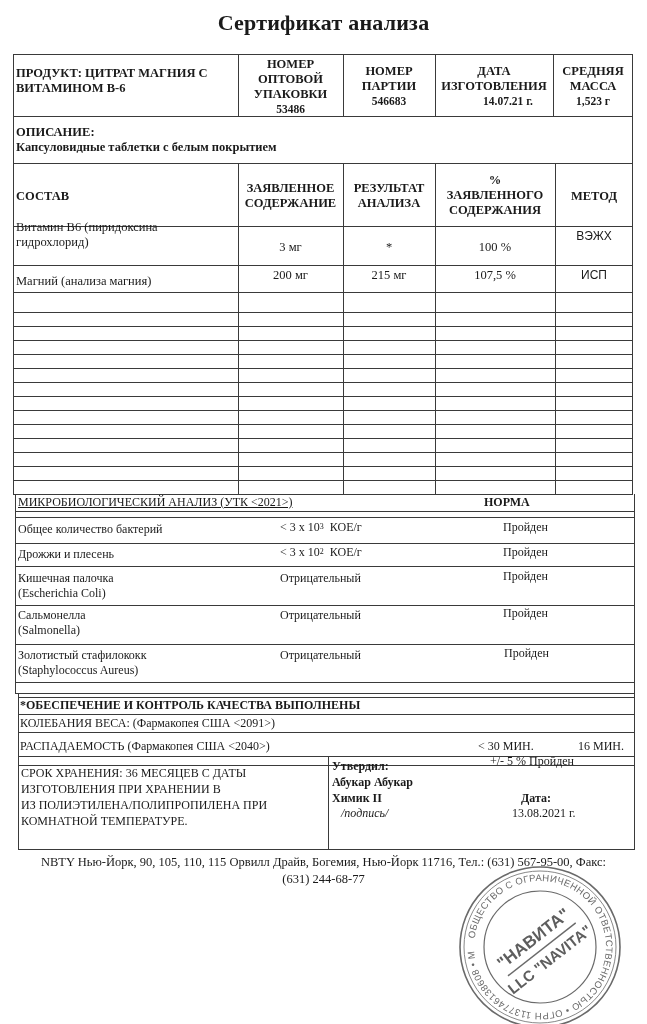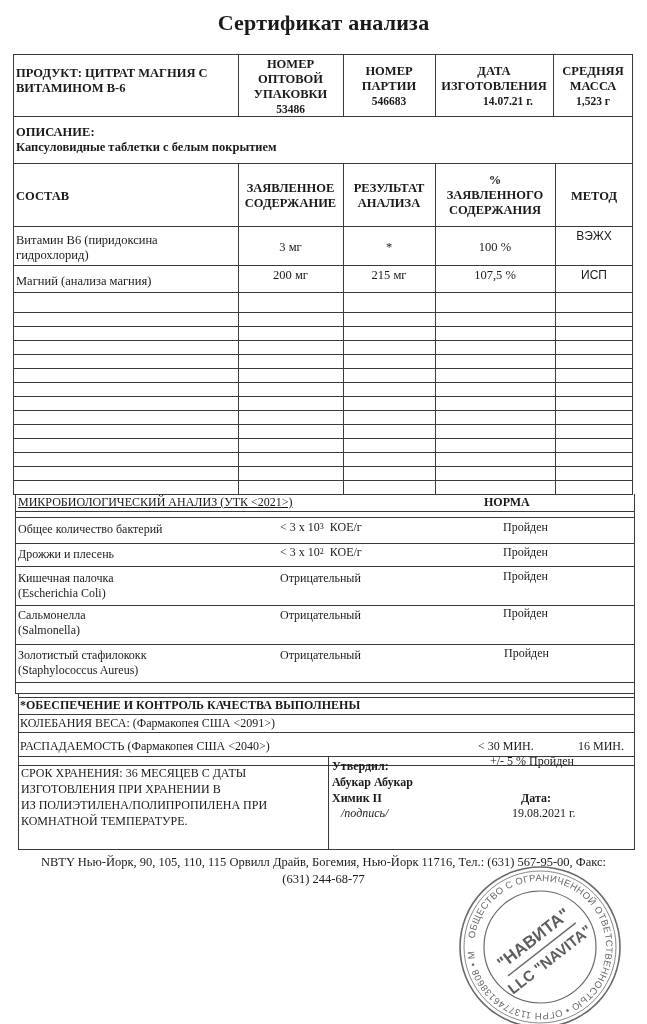--- a/index.html
+++ b/index.html
@@ -78,21 +78,21 @@
 </div>
 <div class="abs hdr bold c" style="left:435px; top:173px; width:120px;">
   <div>%</div>
   <div>ЗАЯВЛЕННОГО</div>
   <div>СОДЕРЖАНИЯ</div>
 </div>
 <div class="abs hdr bold c" style="left:555px; top:189px; width:78px;">МЕТОД</div>
 
 <div class="hline" style="left:13px; width:620px; top:226px;"></div>
 
-<div class="abs cell" style="left:16px; top:233px; width:220px;">
+<div class="abs cell" style="left:16px; top:220px; width:220px;">
   <div>Витамин В6 (пиридоксина</div>
   <div>гидрохлорид)</div>
 </div>
 <div class="abs cell c" style="left:238px; top:240px; width:105px;">3 мг</div>
 <div class="abs cell c" style="left:343px; top:240px; width:92px;">*</div>
 <div class="abs cell c" style="left:435px; top:240px; width:120px;">100 %</div>
 <div class="abs cell c" style="left:555px; top:229px; width:78px; font-family:'Liberation Sans',sans-serif; font-size:12px;">ВЭЖХ</div>
 <div class="hline" style="left:13px; width:620px; top:265px;"></div>
 
 <div class="abs cell" style="left:16px; top:274px;">Магний (анализа магния)</div>
@@ -179,21 +179,21 @@
   <div>ИЗГОТОВЛЕНИЯ ПРИ ХРАНЕНИИ В</div>
   <div>ИЗ ПОЛИЭТИЛЕНА/ПОЛИПРОПИЛЕНА ПРИ</div>
   <div>КОМНАТНОЙ ТЕМПЕРАТУРЕ.</div>
 </div>
 
 <div class="abs small bold" style="left:332px; top:759px;">Утвердил:</div>
 <div class="abs small bold" style="left:332px; top:775px;">Абукар Абукар</div>
 <div class="abs small bold" style="left:332px; top:791px;">Химик II</div>
 <div class="abs small" style="left:341px; top:806px; font-style:italic;">/подпись/</div>
 <div class="abs small bold" style="left:521px; top:791px;">Дата:</div>
-<div class="abs small" style="left:512px; top:806px;">19.08.2021 г.</div>
+<div class="abs small" style="left:512px; top:806px;">13.08.2021 г.</div>
 
 <div class="abs footer">
   <div>NBTY Нью-Йорк, 90, 105, 110, 115 Орвилл Драйв, Богемия, Нью-Йорк 11716, Тел.: (631) 567-95-00, Факс:</div>
   <div>(631) 244-68-77</div>
 </div>
 
 <div class="abs stamp">
   <svg width="170" height="170" viewBox="0 0 170 170">
     <defs>
       <path id="stampArc" d="M 85,85 m -66,0 a 66,66 0 1,1 132,0 a 66,66 0 1,1 -132,0"></path>

